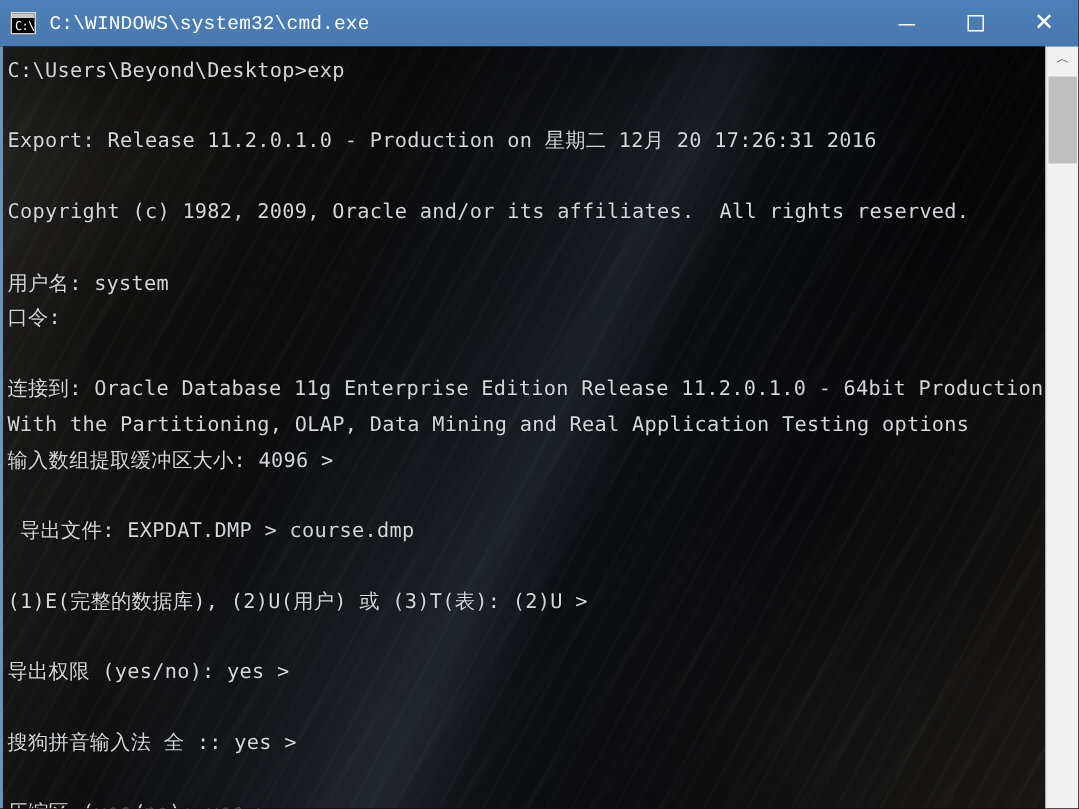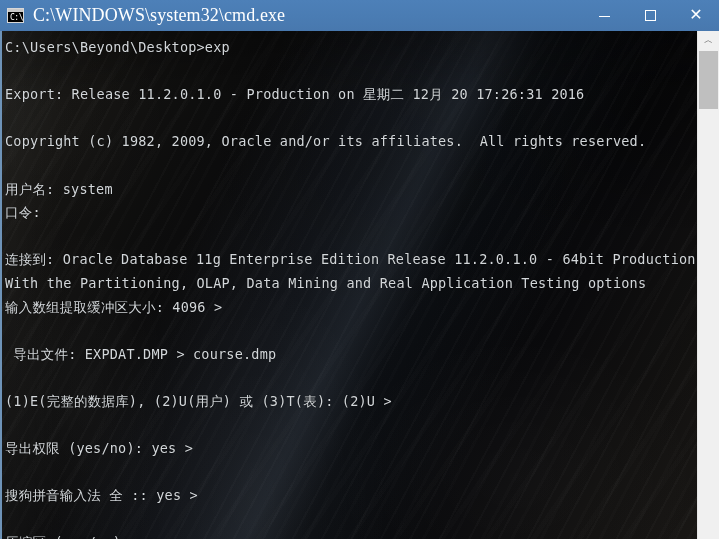--- a/index.html
+++ b/index.html
@@ -66,24 +66,24 @@
     color: #ffffff;
     font-family: "DejaVu Sans Mono", monospace;
     font-size: 8px;
     line-height: 11px;
     letter-spacing: -0.5px;
     text-align: left;
     padding-left: 1px;
   }
   .title-text {
     color: #ffffff;
-    font-size: 18px;
+    font-size: 13px;
     line-height: 31px;
     white-space: nowrap;
-    font-family: Liberation Serif, serif;
+    font-family: Liberation Mono, monospace;
     letter-spacing: 0.1px;
   }
   .win-controls {
     display: flex;
     flex: 0 0 auto;
     height: 31px;
   }
   .win-btn {
     width: 46px;
     height: 31px;

